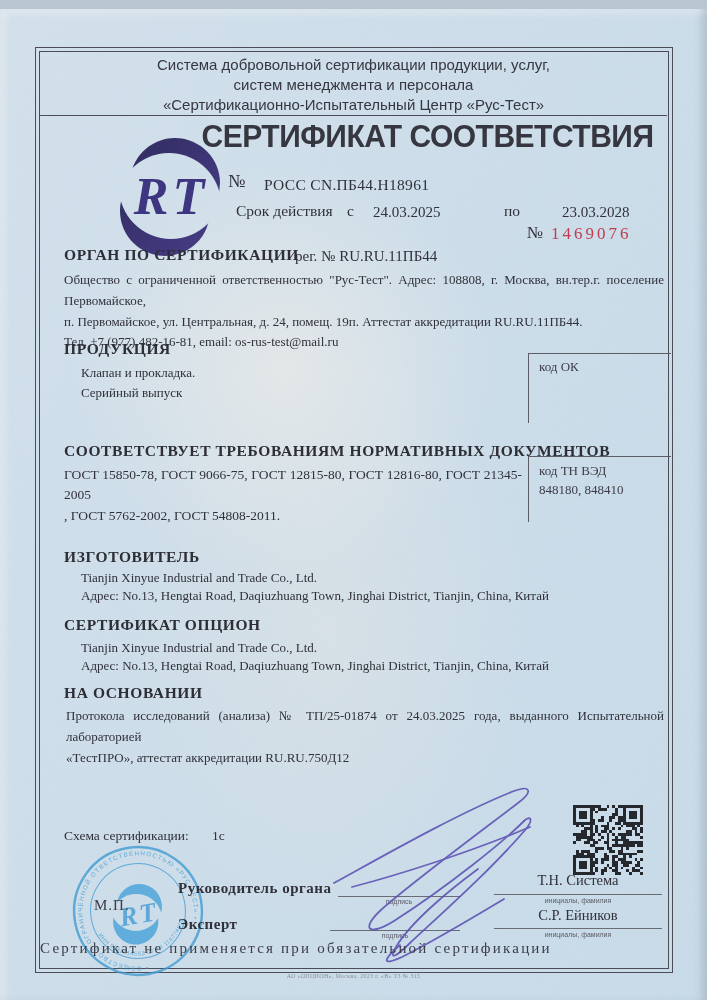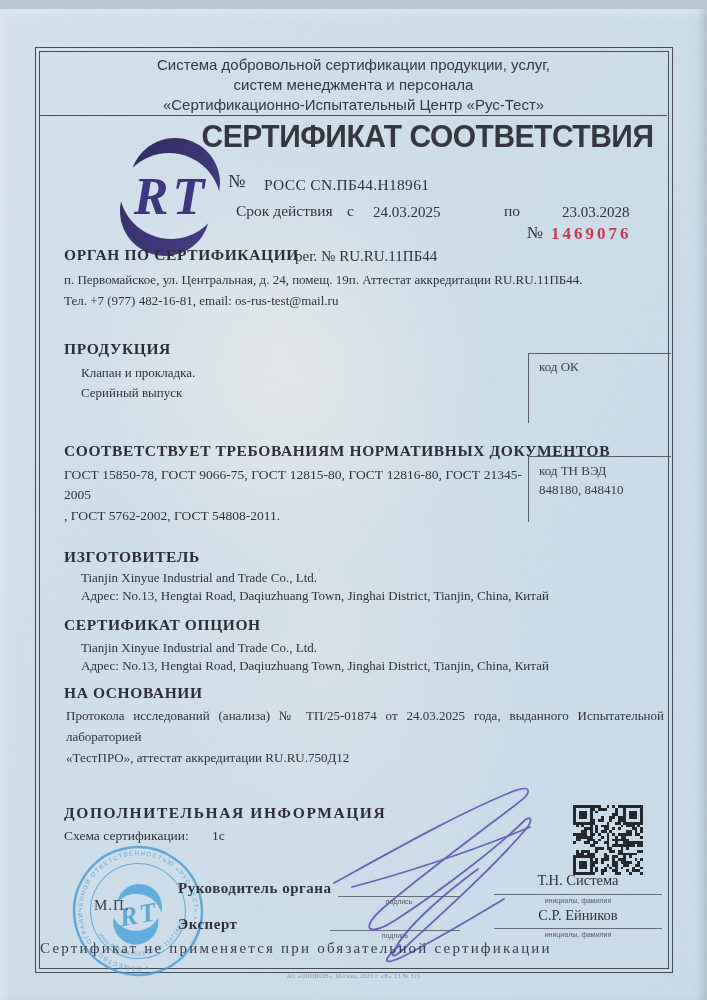--- a/index.html
+++ b/index.html
@@ -22,21 +22,21 @@
          font-family:"Liberation Sans", sans-serif;font-weight:bold;font-size:30px;
          letter-spacing:-.5px;color:#33343d;transform:scaleY(1.04);}
   .no-label{left:228px;top:162px;font-size:18px;}
   .no-value{left:264px;top:167px;font-size:15.5px;letter-spacing:.3px;}
   .val-label{left:236px;top:193px;font-size:15.5px;}
   .val-c{left:347px;top:193px;font-size:15.5px;}
   .val-from{left:373px;top:195px;font-size:15px;}
   .val-po{left:504px;top:193px;font-size:15.5px;}
   .val-to{left:562px;top:195px;font-size:15px;}
   .form-no-label{left:527px;top:214px;font-size:17px;}
-  .form-no-value{left:551px;top:215px;font-size:17px;letter-spacing:3px;color:#c23a4b;font-weight:bold;}
+  .form-no-value{left:551px;top:215px;font-size:17px;letter-spacing:3px;color:#c23a4b;font-weight:normal;}
   .sec-h{font-weight:bold;font-size:15.5px;letter-spacing:.6px;color:#2b2b33;}
   .body-h{left:64px;top:237px;}
   .reg{left:295px;top:239px;font-size:15px;}
   .org-lines{left:64px;top:261px;width:600px;font-size:13px;line-height:1.6;}
   .org-lines .j{text-align:justify;text-align-last:justify;}
   .prod-h{left:64px;top:331px;}
   .prod-lines{left:81px;top:354px;width:420px;font-size:13px;line-height:1.55;}
   .codebox{border-top:1px solid #5a5a64;border-left:1px solid #5a5a64;padding:5px 0 0 10px;font-size:13px;color:#3a3a44;}
   .code-ok{left:528px;top:344px;width:132px;height:64px;}
   .comp-h{left:64px;top:433px;}
@@ -123,20 +123,21 @@
   <span class="abs val-from">24.03.2025</span>
   <span class="abs val-po">по</span>
   <span class="abs val-to">23.03.2028</span>
 
   <span class="abs form-no-label">№</span>
   <span class="abs form-no-value">1469076</span>
 
   <span class="abs sec-h body-h">ОРГАН ПО СЕРТИФИКАЦИИ</span>
   <span class="abs reg">рег. № RU.RU.11ПБ44</span>
   <div class="abs org-lines">
+    <div class="j">Общество с ограниченной ответственностью "Рус-Тест". Адрес: 108808, г. Москва, вн.тер.г. поселение Первомайское,</div>
     <div>п. Первомайское, ул. Центральная, д. 24, помещ. 19п. Аттестат аккредитации RU.RU.11ПБ44.</div>
     <div>Тел. +7 (977) 482-16-81, email: os-rus-test@mail.ru</div>
   </div>
 
   <span class="abs sec-h prod-h">ПРОДУКЦИЯ</span>
   <div class="abs prod-lines">
     <div>Клапан и прокладка.</div>
     <div>Серийный выпуск</div>
   </div>
   <div class="abs codebox code-ok">
@@ -160,21 +161,20 @@
   <span class="abs sec-h issued-h">СЕРТИФИКАТ ОПЦИОН</span>
   <div class="abs issued-name">Tianjin Xinyue Industrial and Trade Co., Ltd.</div>
   <div class="abs issued-addr">Адрес: No.13, Hengtai Road, Daqiuzhuang Town, Jinghai District, Tianjin, China, Китай</div>
 
   <span class="abs sec-h basis-h">НА ОСНОВАНИИ</span>
   <div class="abs basis-lines">
     <div class="j">Протокола исследований (анализа) № ТП/25-01874 от 24.03.2025 года, выданного Испытательной лабораторией</div>
     <div>«ТестПРО», аттестат аккредитации  RU.RU.750Д12</div>
   </div>
 
-  <span class="abs sec-h add-h">ДОПОЛНИТЕЛЬНАЯ ИНФОРМАЦИЯ</span>
   <span class="abs scheme-label">Схема сертификации:</span>
   <span class="abs scheme-value">1с</span>
 
   <svg class="abs stamp" viewBox="0 0 132 132">
     <defs>
       <mask id="sm1">
           <rect width="132" height="132" fill="#fff"></rect>
           <circle cx="63" cy="74" r="25" fill="#000"></circle>
         </mask>
       <mask id="sm2">

